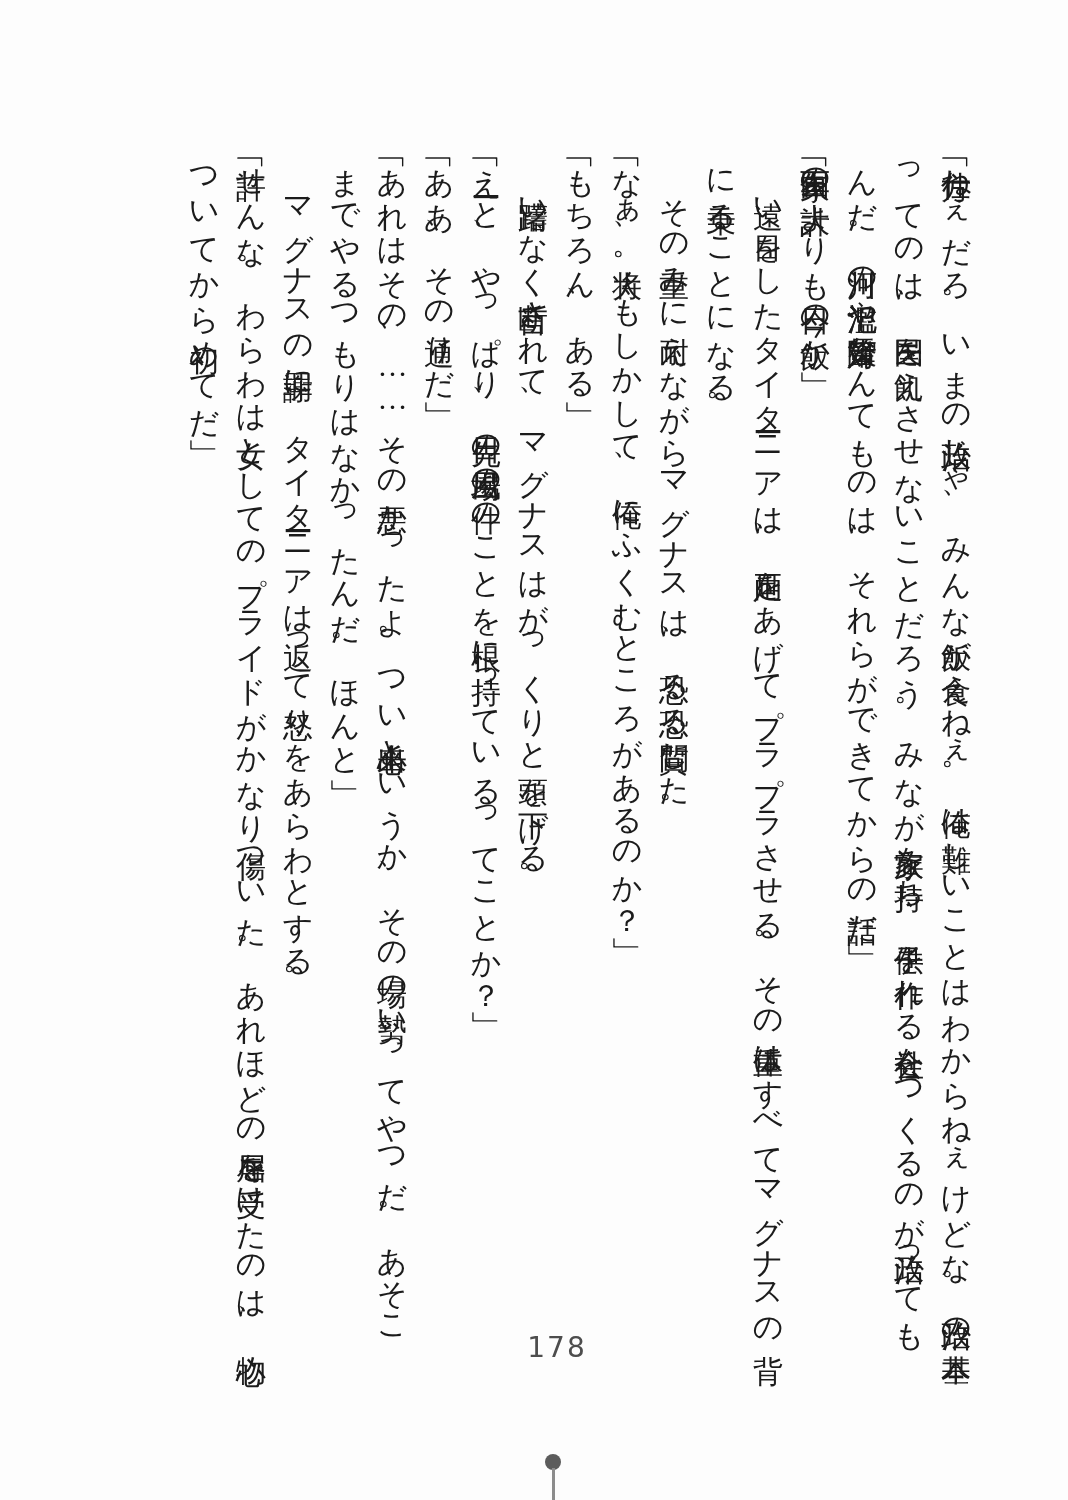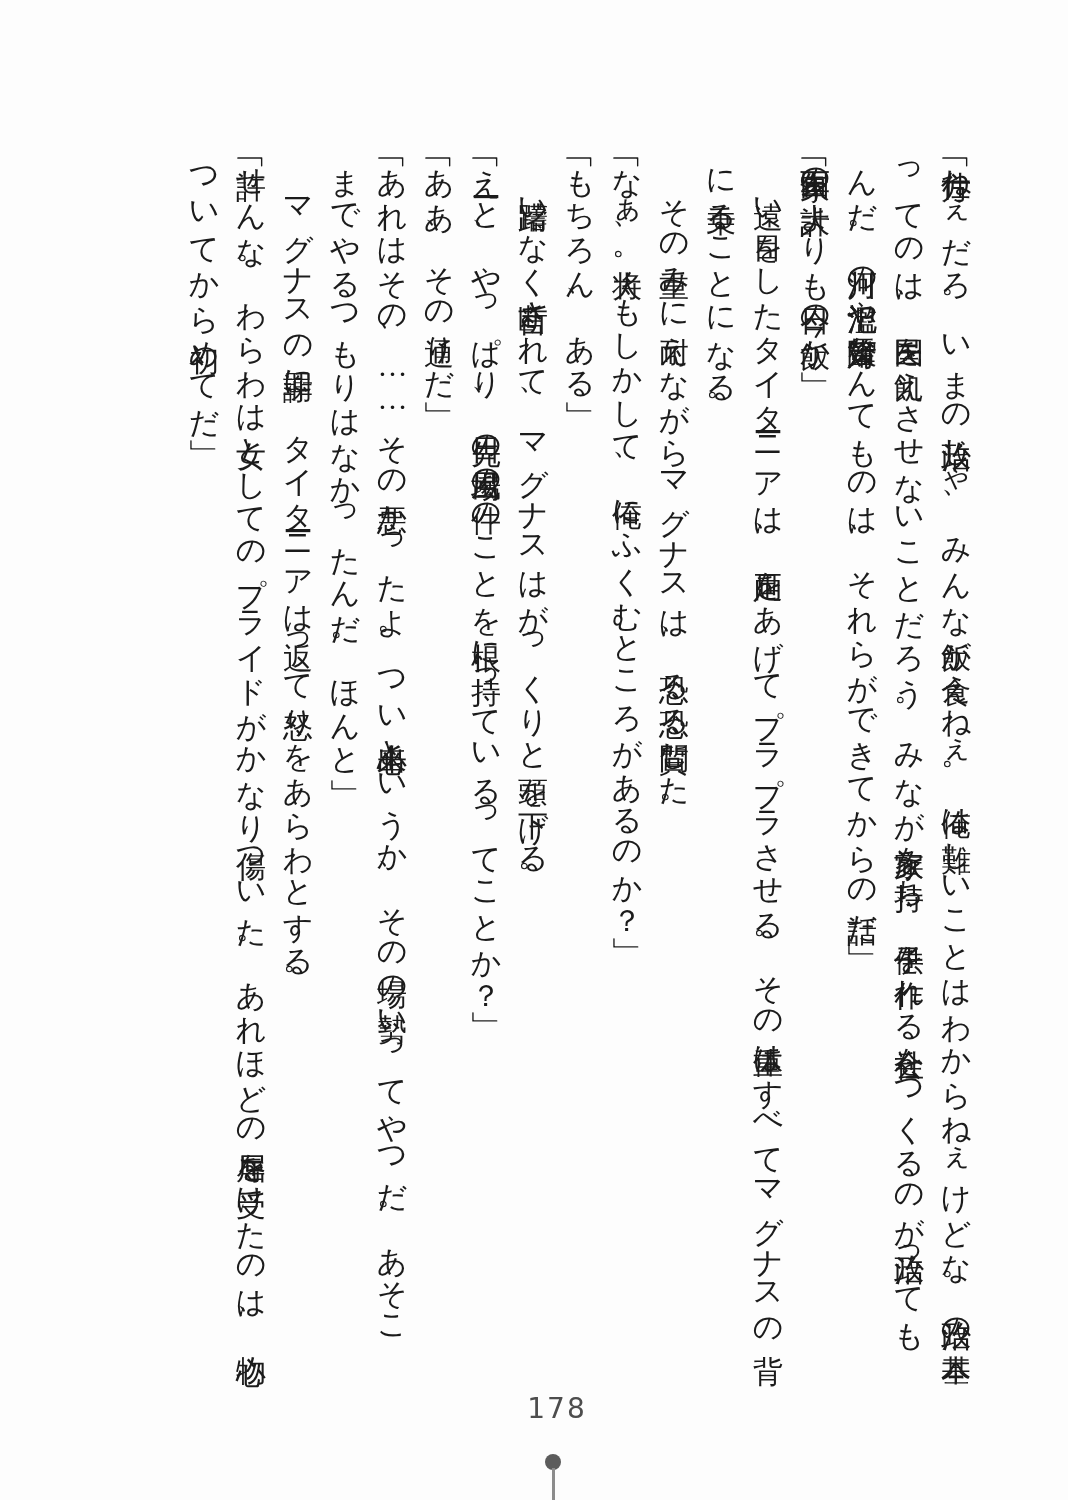--- a/index.html
+++ b/index.html
@@ -36,21 +36,21 @@
   }
   .text-block p {
     margin: 0;
     padding: 0;
   }
   .text-block p.indent {
     text-indent: 30px;
   }
   .page-number {
     position: absolute;
-    top: 1392px;
+    top: 1331px;
     left: 134px;
     width: 846px;
     text-align: center;
     font-family: "DejaVu Sans", "Liberation Sans", sans-serif;
     font-size: 28px;
     letter-spacing: 2px;
     color: #4d4d4d;
   }
   .page-marker {
     position: absolute;

